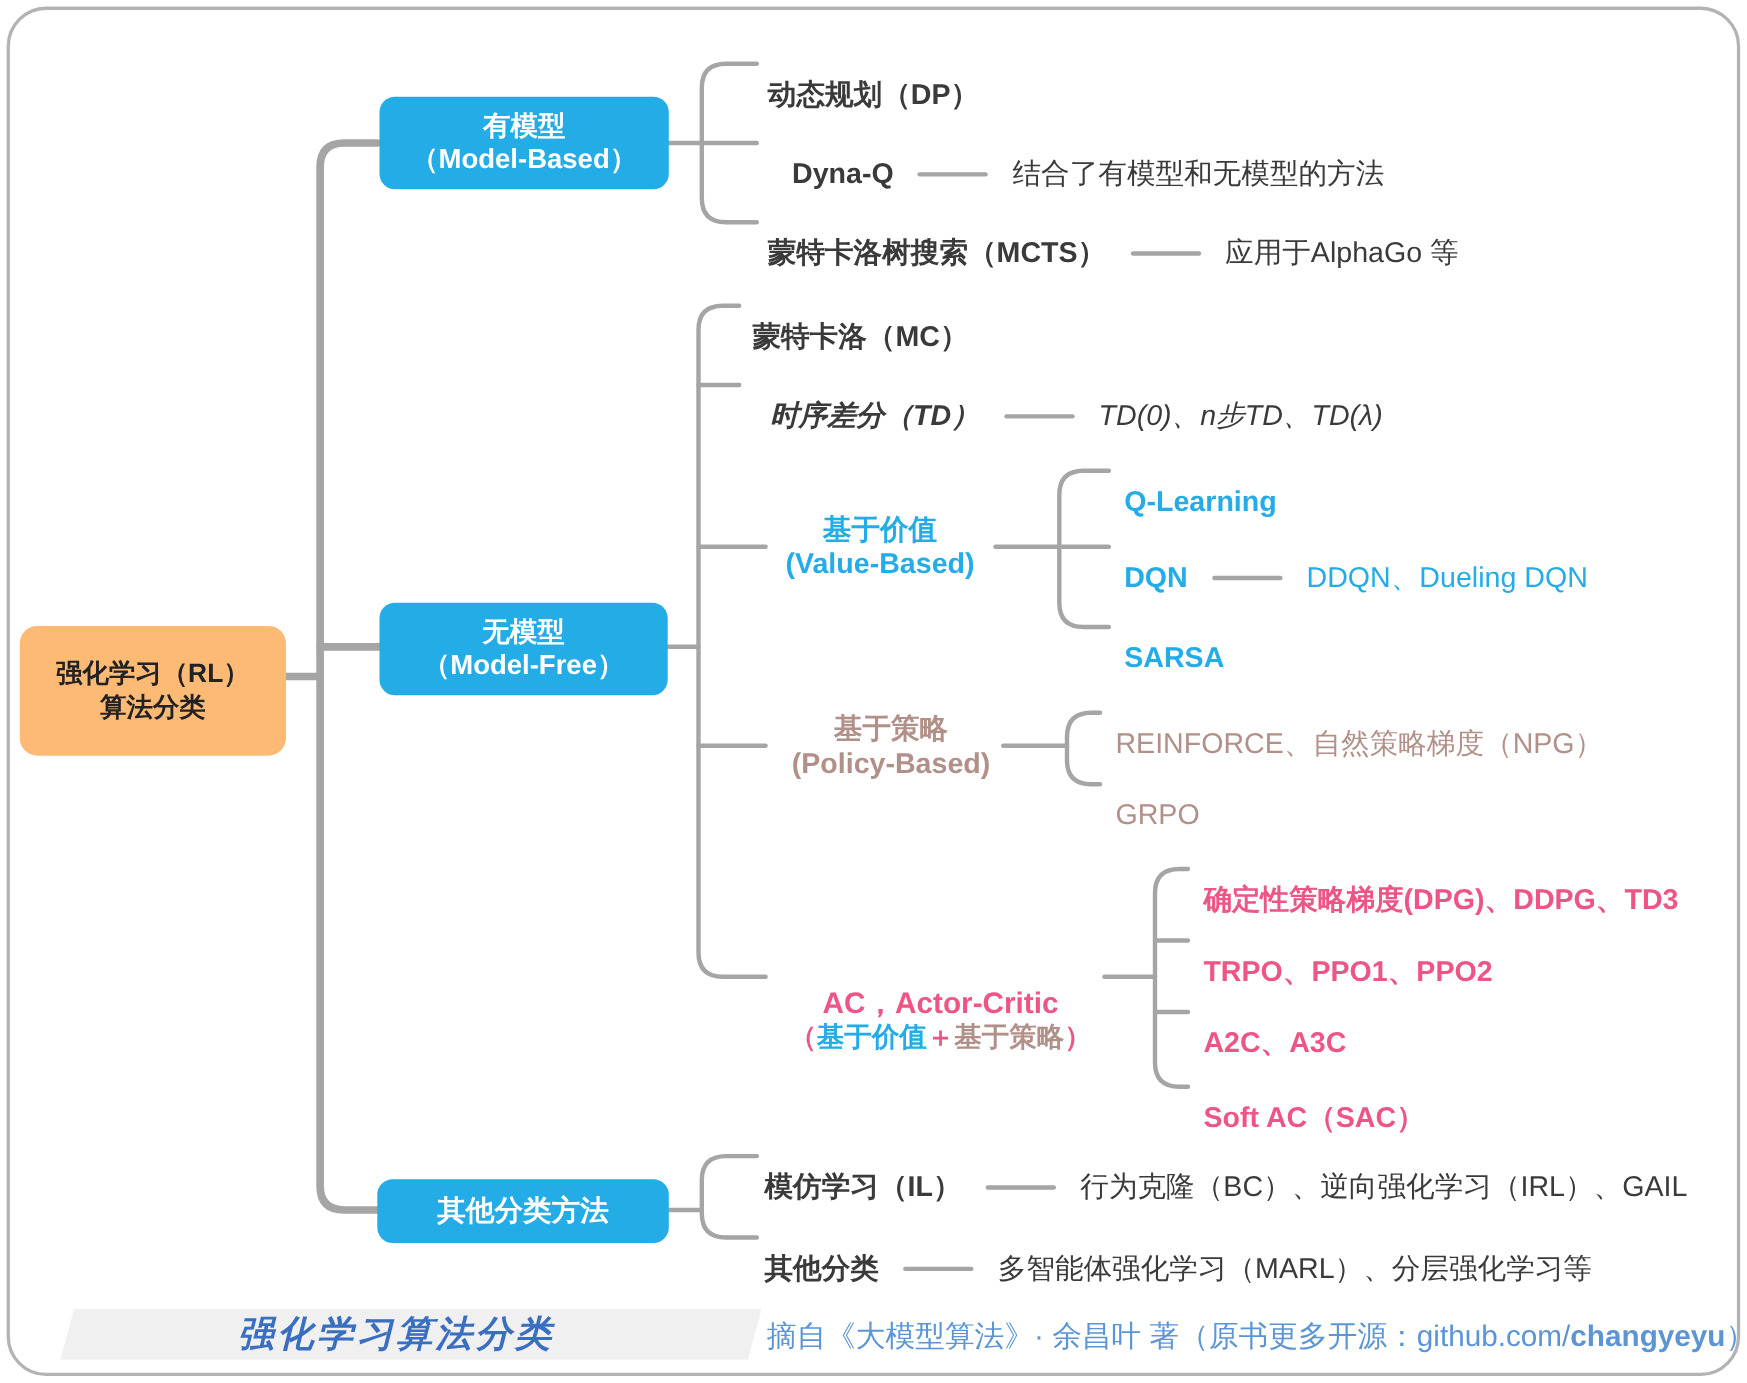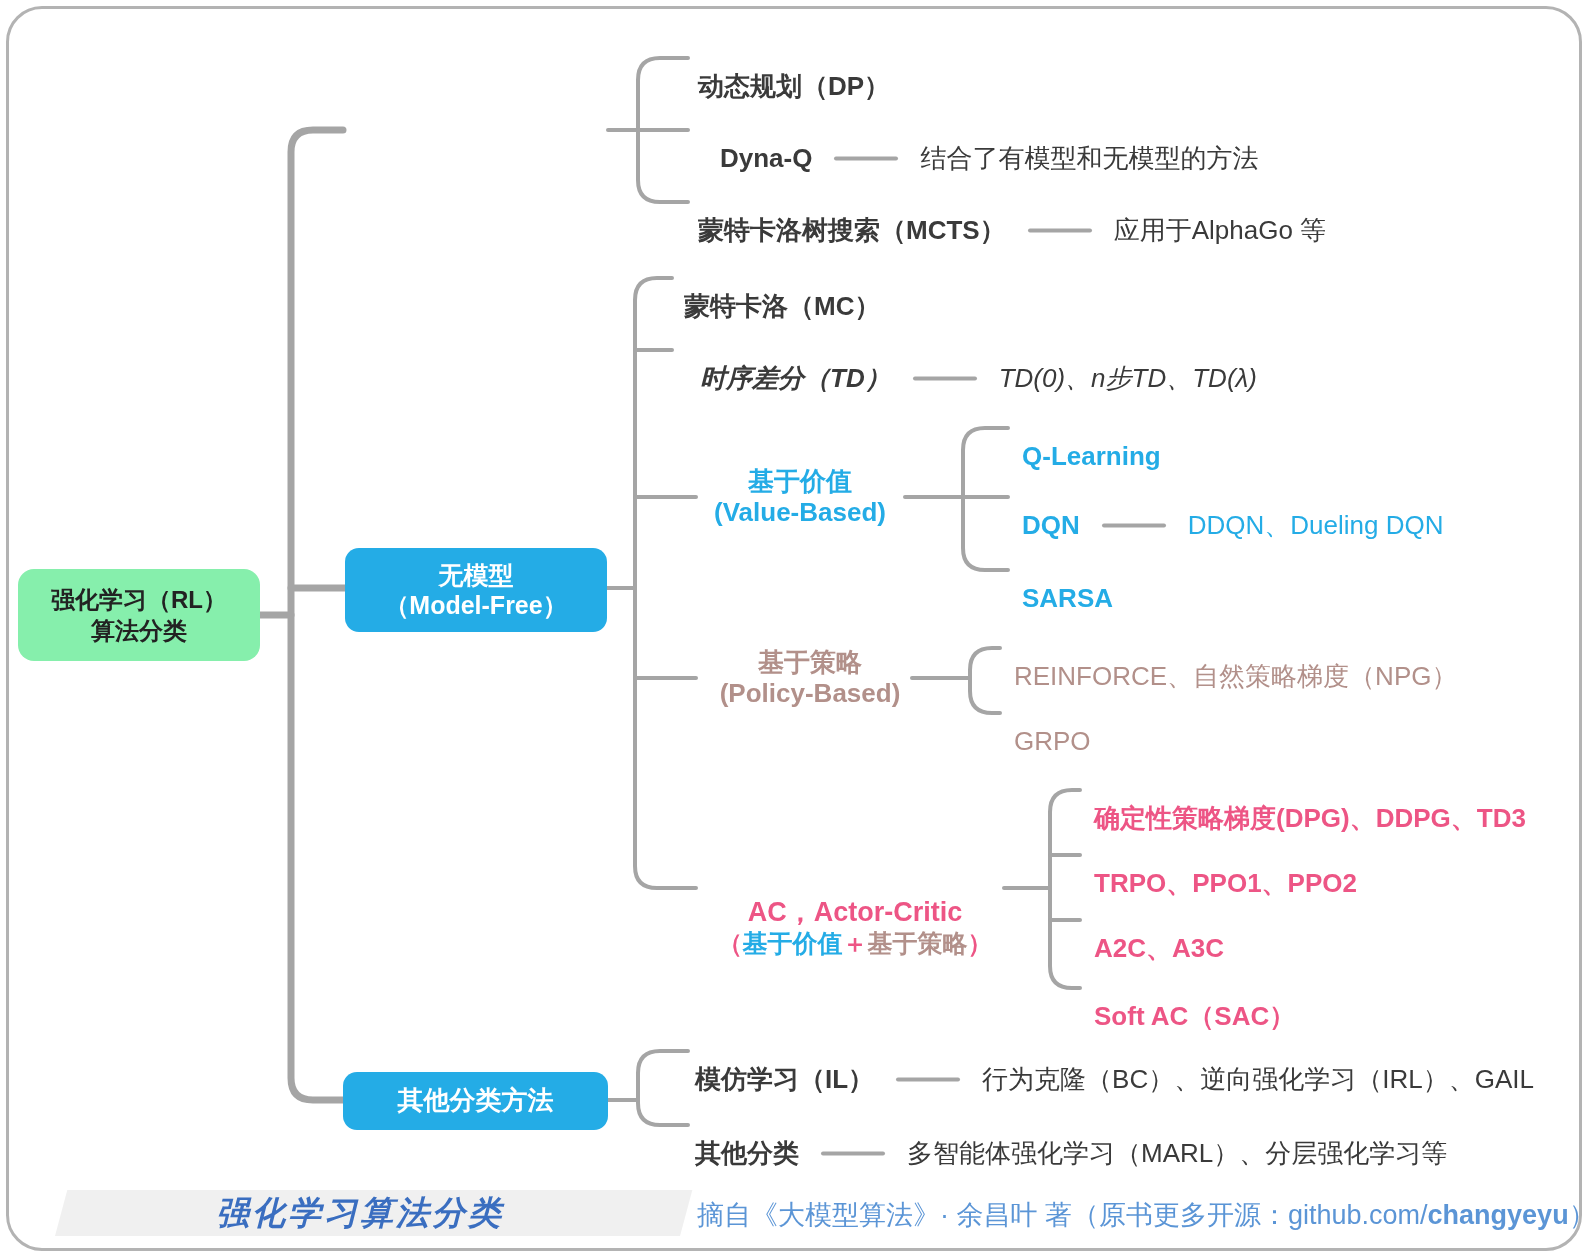--- a/index.html
+++ b/index.html
@@ -26,22 +26,22 @@
   .center-lbl{
     position:absolute;transform:translate(-50%,-50%);text-align:center;
     line-height:1.18;font-weight:700;font-size:26px;white-space:nowrap;
   }
   .box{
     position:absolute;background:#24ace6;color:#ffffff;border-radius:14px;
     display:flex;flex-direction:column;align-items:center;justify-content:center;
     text-align:center;font-weight:700;font-size:25px;line-height:1.22;white-space:nowrap;
   }
   .rootbox{
-    position:absolute;left:18px;top:569px;width:242px;height:92px;
-    background:#86efac;border-radius:16px;color:#222;
+    position:absolute;left:18px;top:569px;width:242px;height:118px;
+    background:#fdba74;border-radius:16px;color:#222;
     display:flex;flex-direction:column;align-items:center;justify-content:center;
     font-weight:600;font-size:24px;line-height:1.3;text-align:center;white-space:nowrap;
   }
   #footer-bar{
     position:absolute;left:55px;top:1190px;width:625px;height:46px;
     background:#f0f0f0;transform:skewX(-15deg);transform-origin:0 100%;
   }
   #footer-title{
     position:absolute;left:185px;top:1191px;width:350px;text-align:center;
     font-family:"Liberation Serif","DejaVu Serif",serif;font-style:italic;font-weight:700;
@@ -93,20 +93,24 @@
         <path d="M 688 1051 H 660 Q 638 1051 638 1073 V 1103 Q 638 1125 660 1125 H 688"></path>
       </g>
     </g>
   </svg>
 
   <div class="rootbox">
     <div>强化学习（RL）</div>
     <div>算法分类</div>
   </div>
 
+  <div class="box" style="left:345px;top:88px;width:263px;height:84px;">
+    <div>有模型</div>
+    <div>（Model-Based）</div>
+  </div>
   <div class="box" style="left:345px;top:548px;width:262px;height:84px;">
     <div>无模型</div>
     <div>（Model-Free）</div>
   </div>
   <div class="box" style="left:343px;top:1072px;width:265px;height:58px;font-size:26px;">
     <div>其他分类方法</div>
   </div>
 
   <div class="row" style="left:698px;top:58px;">
     <span class="lbl">动态规划（DP）</span>

